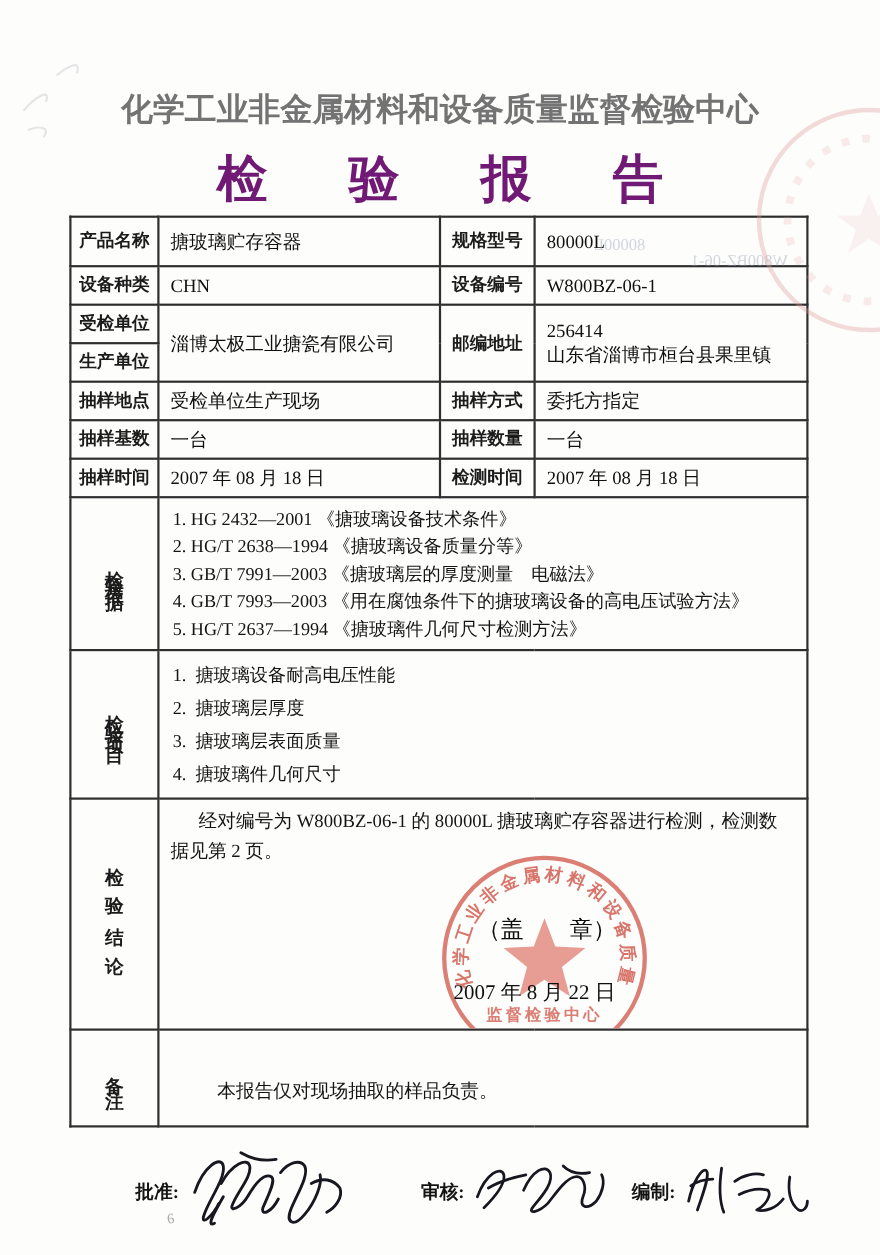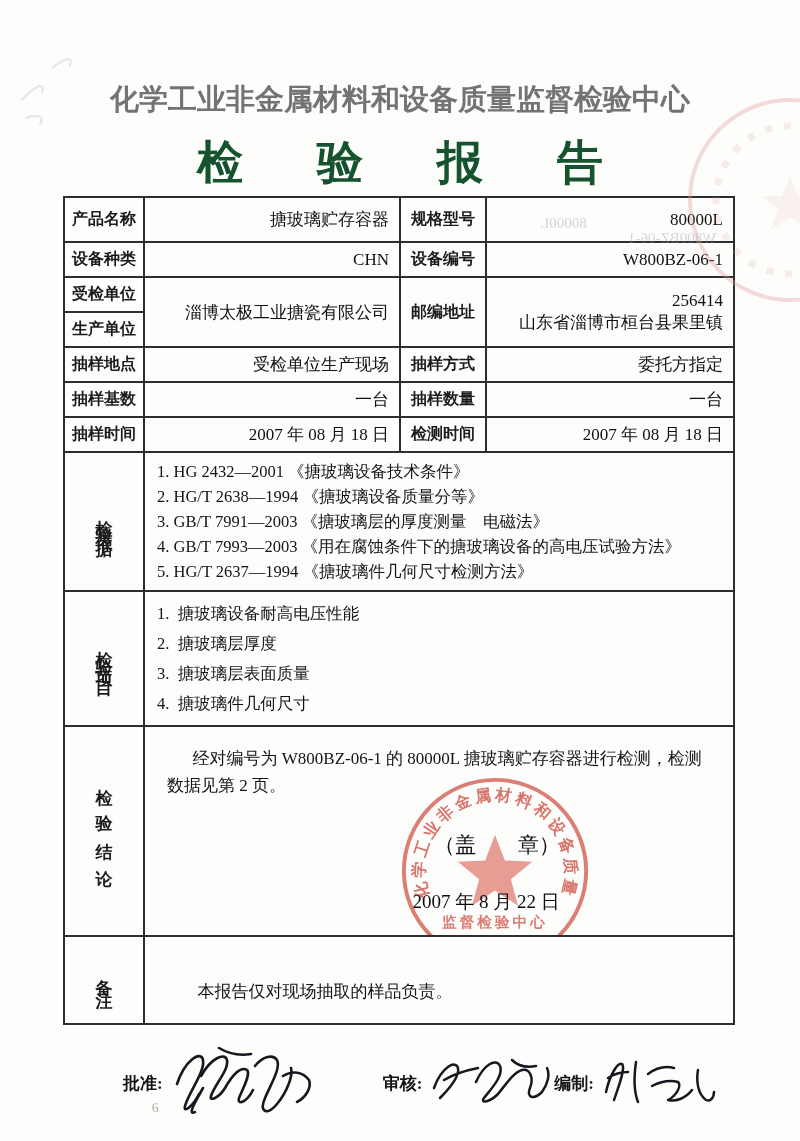--- a/index.html
+++ b/index.html
@@ -17,21 +17,21 @@
   
   .org-name {
     padding-top:80px; text-align:center;
     font-family:"Liberation Sans", sans-serif;
     font-weight:700; font-size:29px; letter-spacing:0px; color:#737373;
   }
   .report-title {
     margin-top:12px; text-align:center;
     font-family:"Liberation Sans", sans-serif;
     font-weight:700; font-size:46px; letter-spacing:14px; padding-left:14px;
-    color:#14532d;
+    color:#701a75;
   }
   .meta-row {
     margin:12px 63px 2px 63px; width:674px;
     display:flex; justify-content:space-between; align-items:flex-end;
   }
   .report-no { font-size:17px; letter-spacing:.5px; }
   .page-indicator { font-size:17px; }
 
   
   table.report {
@@ -40,38 +40,38 @@
   }
   table.report td {
     border:2px solid #2e2e2e; overflow:hidden;
   }
   td.lbl {
     font-family:"Liberation Sans", sans-serif; font-weight:700;
     font-size:16px; text-align:center; vertical-align:middle;
     padding:0 2px; color:#1b1b1b;
   }
   td.val {
-    font-size:17px; vertical-align:middle; padding:0 10px; color:#101010;text-align:right;
+    font-size:17px; vertical-align:middle; padding:0 10px; color:#101010;
   }
   td.sec-label { text-align:center; vertical-align:middle; }
   .vlabel {
     display:inline-block;
     writing-mode:vertical-lr; text-orientation:upright;
     font-family:"Liberation Sans", sans-serif; font-weight:700;
     font-size:17px; color:#1b1b1b;
   }
   .ls-basis   { letter-spacing:7px; }
   .ls-items   { letter-spacing:10px; }
   .ls-concl   { letter-spacing:27px; }
   .ls-remarks { letter-spacing:13px; }
   td.sec-val { vertical-align:middle; padding:6px 10px 6px 12px; font-size:16.5px; }
   .sec-item { white-space:pre-wrap; line-height:25px; }
   td.items-val .sec-item { line-height:30px; }
 
-  td.conclusion-cell { position:relative; vertical-align:top; padding:12px; }
+  td.conclusion-cell { position:relative; vertical-align:top; padding:0; }
   .conclusion-text {
     padding:6px 14px 0 10px; text-indent:1.5em;
     font-size:17px; line-height:27px;
   }
   .seal-wrap { position:absolute; left:252px; top:46px; width:196px; height:196px; z-index:1; }
   .stamp-note {
     position:absolute; left:262px; top:104px; width:180px; z-index:2;
     text-align:center; font-size:21px; color:#0e0e0e;
   }
   .conclusion-date {
@@ -84,21 +84,21 @@
   
   .sig-row {
     position:relative; margin:12px 0 0 63px; height:92px;
     display:flex; align-items:center;
   }
   .sig-group { display:flex; align-items:center; }
   .sig-label { font-size:17px; font-weight:600; white-space:nowrap; }
   .sig-ink { margin-left:4px; margin-top:-4px; }
   .g1 { margin-left:60px; }
   .g2 { margin-left:66px; }
-  .g3 { }
+  .g3 { margin-left:20px; }
 
   
   .ghost-seal { position:absolute; left:678px; top:92px; opacity:.34; z-index:0; }
   .ghost-text {
     position:absolute; transform:scaleX(-1);
     color:#94a0b3; opacity:.42; font-size:15px; z-index:0;
     font-family:"Liberation Serif", serif;
   }
   .ghost-1 { left:540px; top:215px; }
   .ghost-2 { left:628px; top:230px; }

